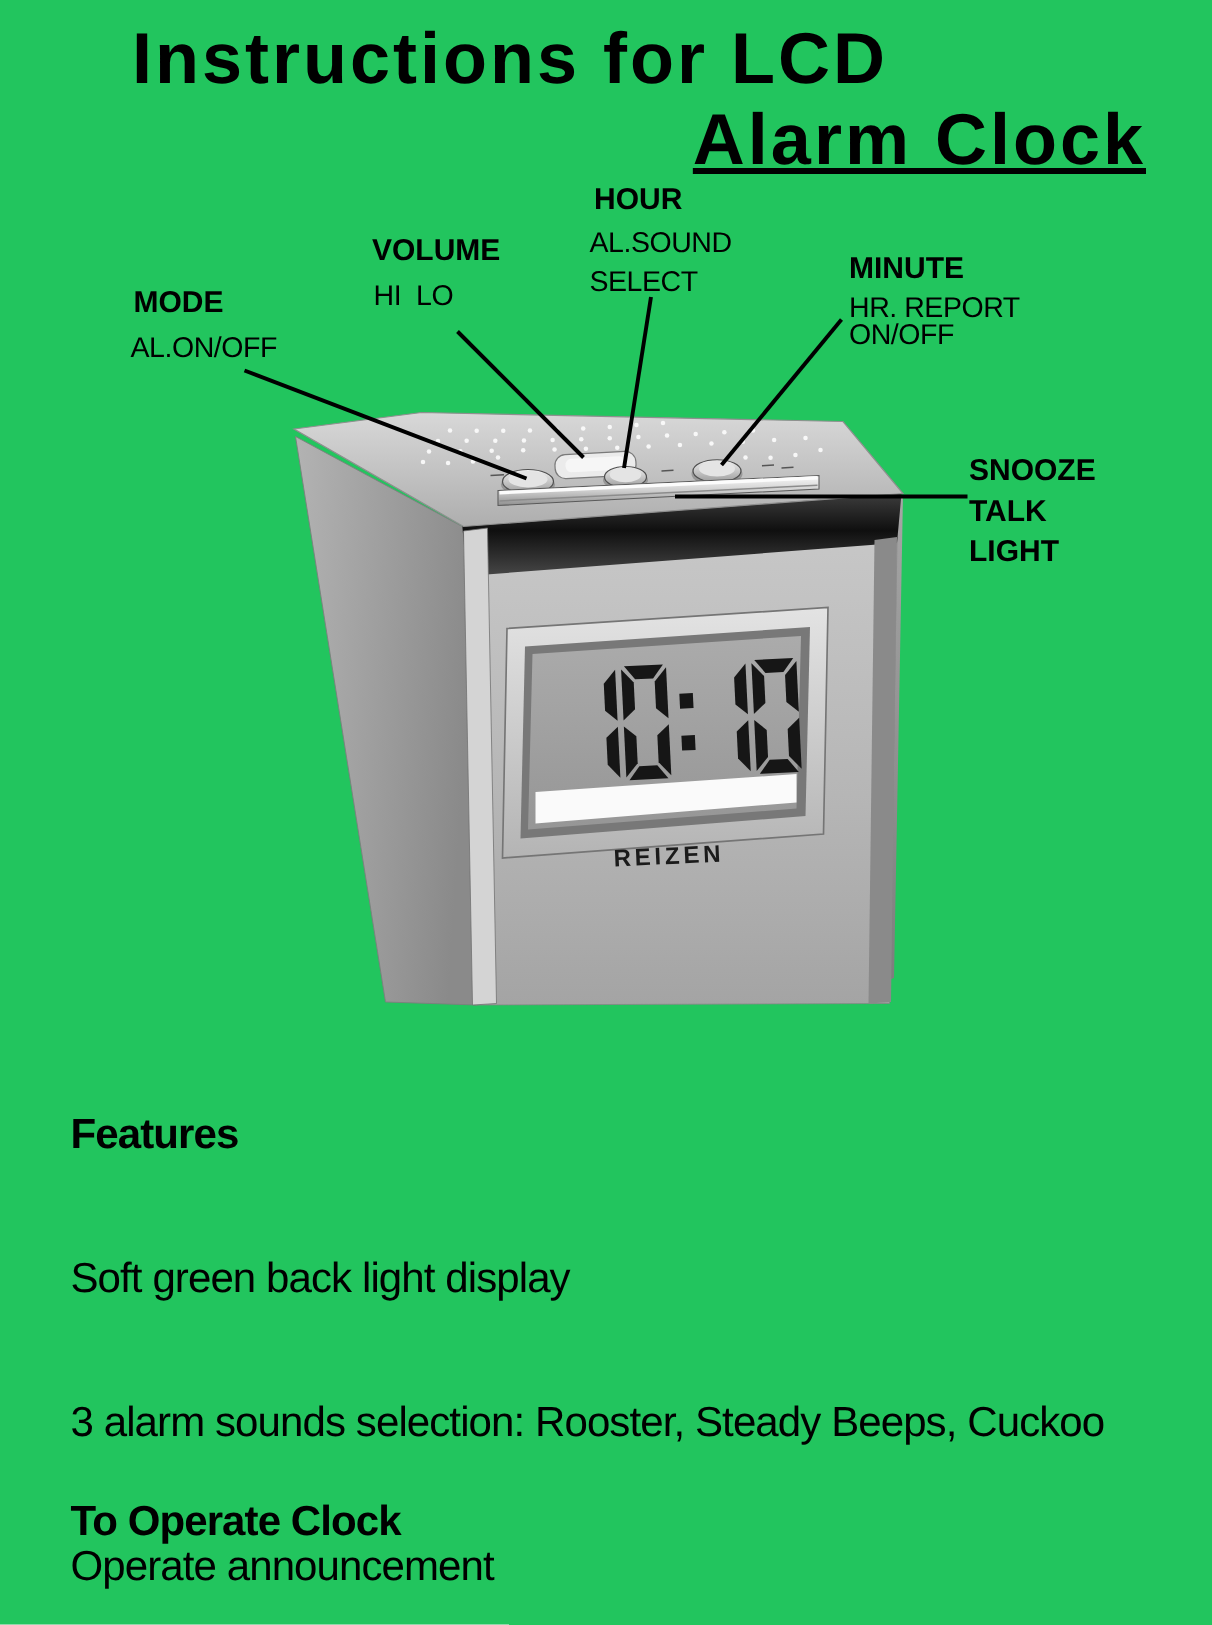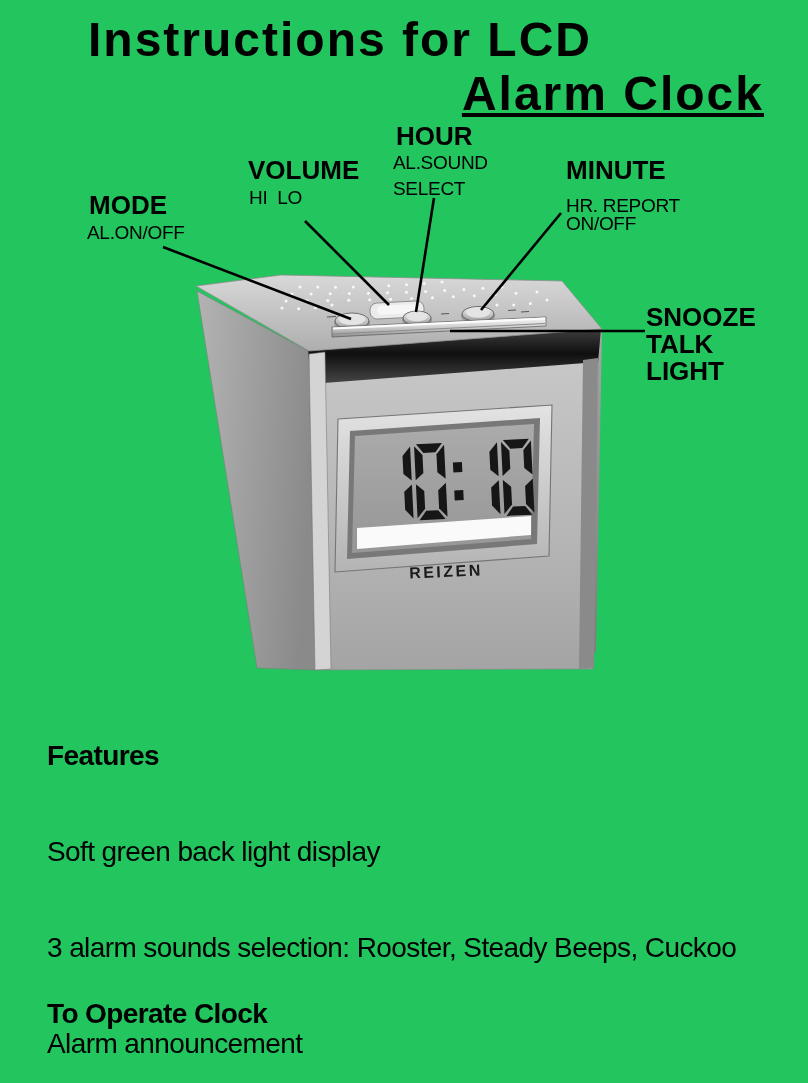--- a/index.html
+++ b/index.html
@@ -6,21 +6,21 @@
   .page{
     position:relative;width:808px;height:1083px;margin:0 auto;
     background:#22c55e;color:#000;overflow:hidden;
     font-family:"Liberation Sans", sans-serif;
   }
   .abs{position:absolute;}
   
   .title1{left:88px;top:12px;font-size:48px;font-weight:700;letter-spacing:2px;white-space:pre;}
   .title2{right:44px;top:66px;font-size:48px;font-weight:700;letter-spacing:2px;white-space:pre;text-decoration:underline;}
   
-  .co-t{font-size:26px;font-weight:700;white-space:pre;line-height:1;}
+  .co-t{font-size:20px;font-weight:700;white-space:pre;line-height:1;}
   .co-s{font-size:19px;letter-spacing:-0.3px;white-space:pre;line-height:1;}
   
   .fig-svg{left:0;top:120px;width:808px;height:560px;}
   .brand{
     left:406px;top:564px;width:80px;text-align:center;
     font-size:16px;font-weight:700;letter-spacing:2.5px;color:#1b1b1b;
     transform:rotate(-2.5deg);transform-origin:center;line-height:1;
   }
   
   .tblock{left:47px;font-size:28px;letter-spacing:-0.6px;line-height:32px;white-space:pre;}
@@ -203,33 +203,33 @@
   <div class="abs co-t" style="left:89px;top:192px">MODE</div>
   <div class="abs co-s" style="left:87px;top:223px">AL.ON/OFF</div>
 
   <div class="abs co-t" style="left:248px;top:157px">VOLUME</div>
   <div class="abs co-s" style="left:249px;top:188px">HI  LO</div>
 
   <div class="abs co-t" style="left:396px;top:123px">HOUR</div>
   <div class="abs co-s" style="left:393px;top:153px">AL.SOUND</div>
   <div class="abs co-s" style="left:393px;top:179px">SELECT</div>
 
-  <div class="abs co-t" style="left:566px;top:157px">MINUTE</div>
+  <div class="abs co-t" style="left:566px;top:169px">MINUTE</div>
   <div class="abs co-s" style="left:566px;top:196px">HR. REPORT</div>
   <div class="abs co-s" style="left:566px;top:214px">ON/OFF</div>
 
   <div class="abs co-t" style="left:646px;top:304px">SNOOZE</div>
   <div class="abs co-t" style="left:646px;top:331px">TALK</div>
   <div class="abs co-t" style="left:646px;top:358px">LIGHT</div>
 
   <div class="abs tblock features">
     <div class="heading">Features</div>
     <div>Soft green back light display</div>
     <div>3 alarm sounds selection: Rooster, Steady Beeps, Cuckoo</div>
-    <div>Alarm announcement</div>
+    <div>Operate announcement</div>
     
     
     
     
   </div>
 
   <div class="abs tblock operate">
     <div class="heading">To Operate Clock</div>
     
     

